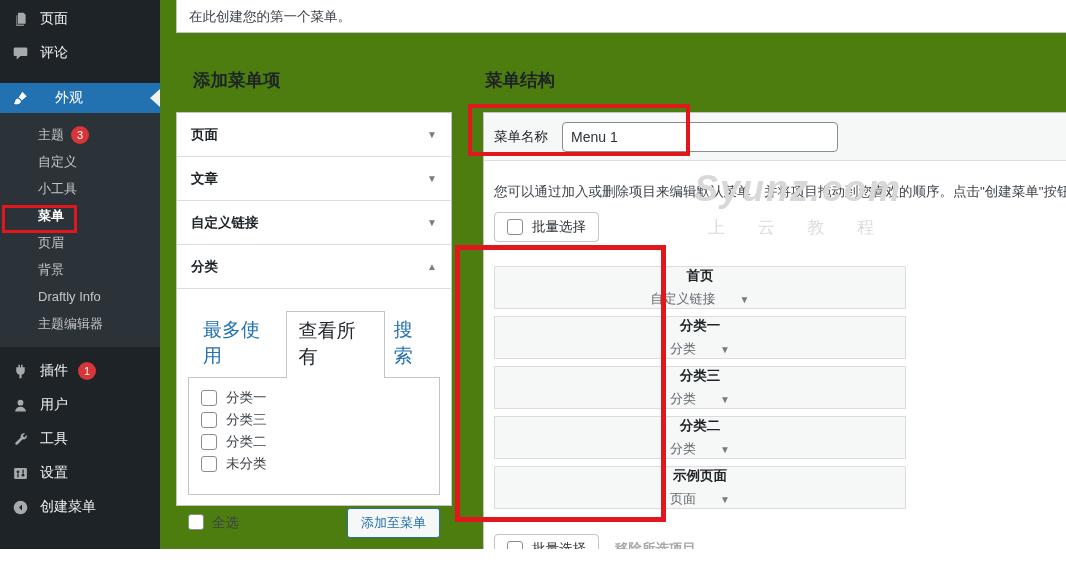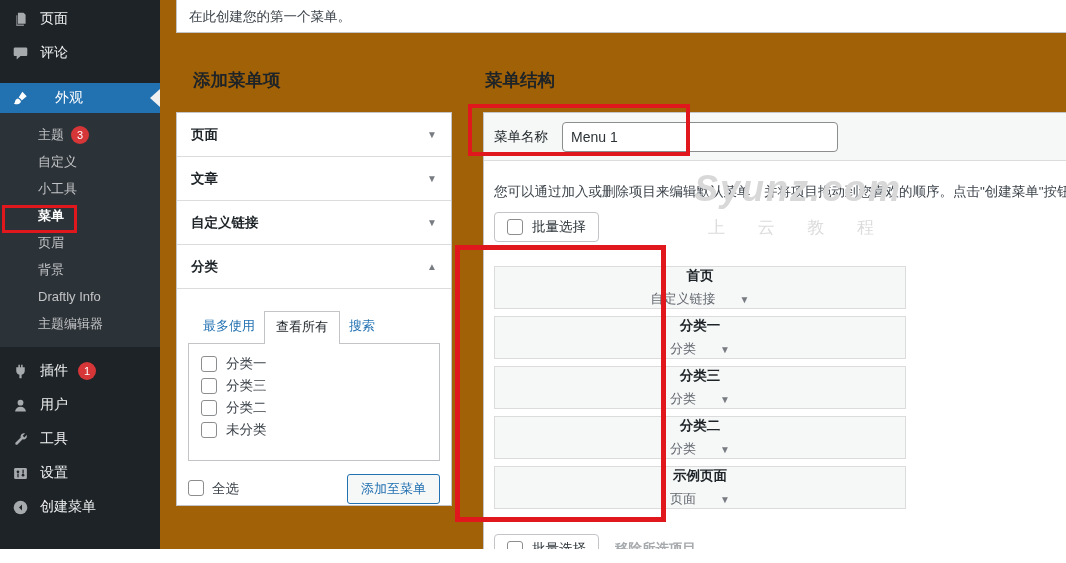--- a/index.html
+++ b/index.html
@@ -1,16 +1,16 @@
 <!DOCTYPE html>
 <html><head>
 <meta charset="utf-8">
 <style>
   html,body{margin:0;padding:0;}
-  .page{position:relative;width:1066px;height:549px;overflow:hidden;background:#a16207;
+  .page{position:relative;width:1066px;height:549px;overflow:hidden;background:#4d7c0f;
         font-family:"Liberation Sans","DejaVu Sans",sans-serif;color:#1d2327;}
 
   
   .sidebar{position:absolute;left:0;top:0;width:160px;height:563px;background:#1d2327;color:#f0f0f1;}
   .mi{display:flex;align-items:center;height:34px;padding-left:10px;gap:10px;font-size:14px;cursor:pointer;}
   .mi .ic{width:20px;display:flex;justify-content:center;color:#a7aaad;}
   .mi.current{background:#2271b1;color:#fff;height:30px;position:relative;gap:25px;}
   .mi.current .ic{color:#fff;}
   .sep{height:13px;}
   .notch{position:absolute;right:0;top:50%;transform:translateY(-50%);width:0;height:0;
@@ -30,21 +30,21 @@
   
   .col-title{position:absolute;top:68px;font-size:17.5px;font-weight:bold;color:#1d2327;}
 
   
   .left-panel{position:absolute;left:176px;top:112px;width:276px;height:394px;background:#fff;
               border:1px solid #c3c4c7;box-sizing:border-box;}
   .acc-row{height:43px;border-bottom:1px solid #dcdcde;display:flex;align-items:center;
            justify-content:space-between;padding:0 14px;font-size:13.5px;font-weight:bold;cursor:pointer;}
   .chev{color:#787c82;font-size:10px;font-weight:normal;}
   .acc-content{padding:22px 11px 0;}
-  .tabs{display:flex;font-size:13px;margin-left:6px;position:relative;z-index:2;}
+  .tabs{display:flex;font-size:19px;margin-left:6px;position:relative;z-index:2;}
   .tab{padding:6px 9px 7px;color:#2271b1;cursor:pointer;}
   .tab.active{background:#fff;border:1px solid #c3c4c7;border-bottom:none;color:#23282d;
               margin-bottom:-1px;padding:6px 11px 8px;}
   .cat-box{border:1px solid #c3c4c7;height:118px;padding:9px 0;box-sizing:border-box;background:#fff;position:relative;z-index:1;}
   .cat-row{display:flex;align-items:center;gap:9px;padding:2px 0 2px 12px;font-size:13.5px;color:#3c434a;}
   input.cb{appearance:none;-webkit-appearance:none;width:16px;height:16px;border:1px solid #8c8d8f;
            border-radius:3px;background:#fff;margin:0;flex:0 0 auto;cursor:pointer;}
   .left-footer{display:flex;justify-content:space-between;align-items:center;margin-top:13px;}
   .select-all{display:flex;gap:8px;font-size:13.5px;color:#3c434a;}
   .btn-secondary{background:#f6f7f7;border:1px solid #2271b1;color:#2271b1;border-radius:3px;

